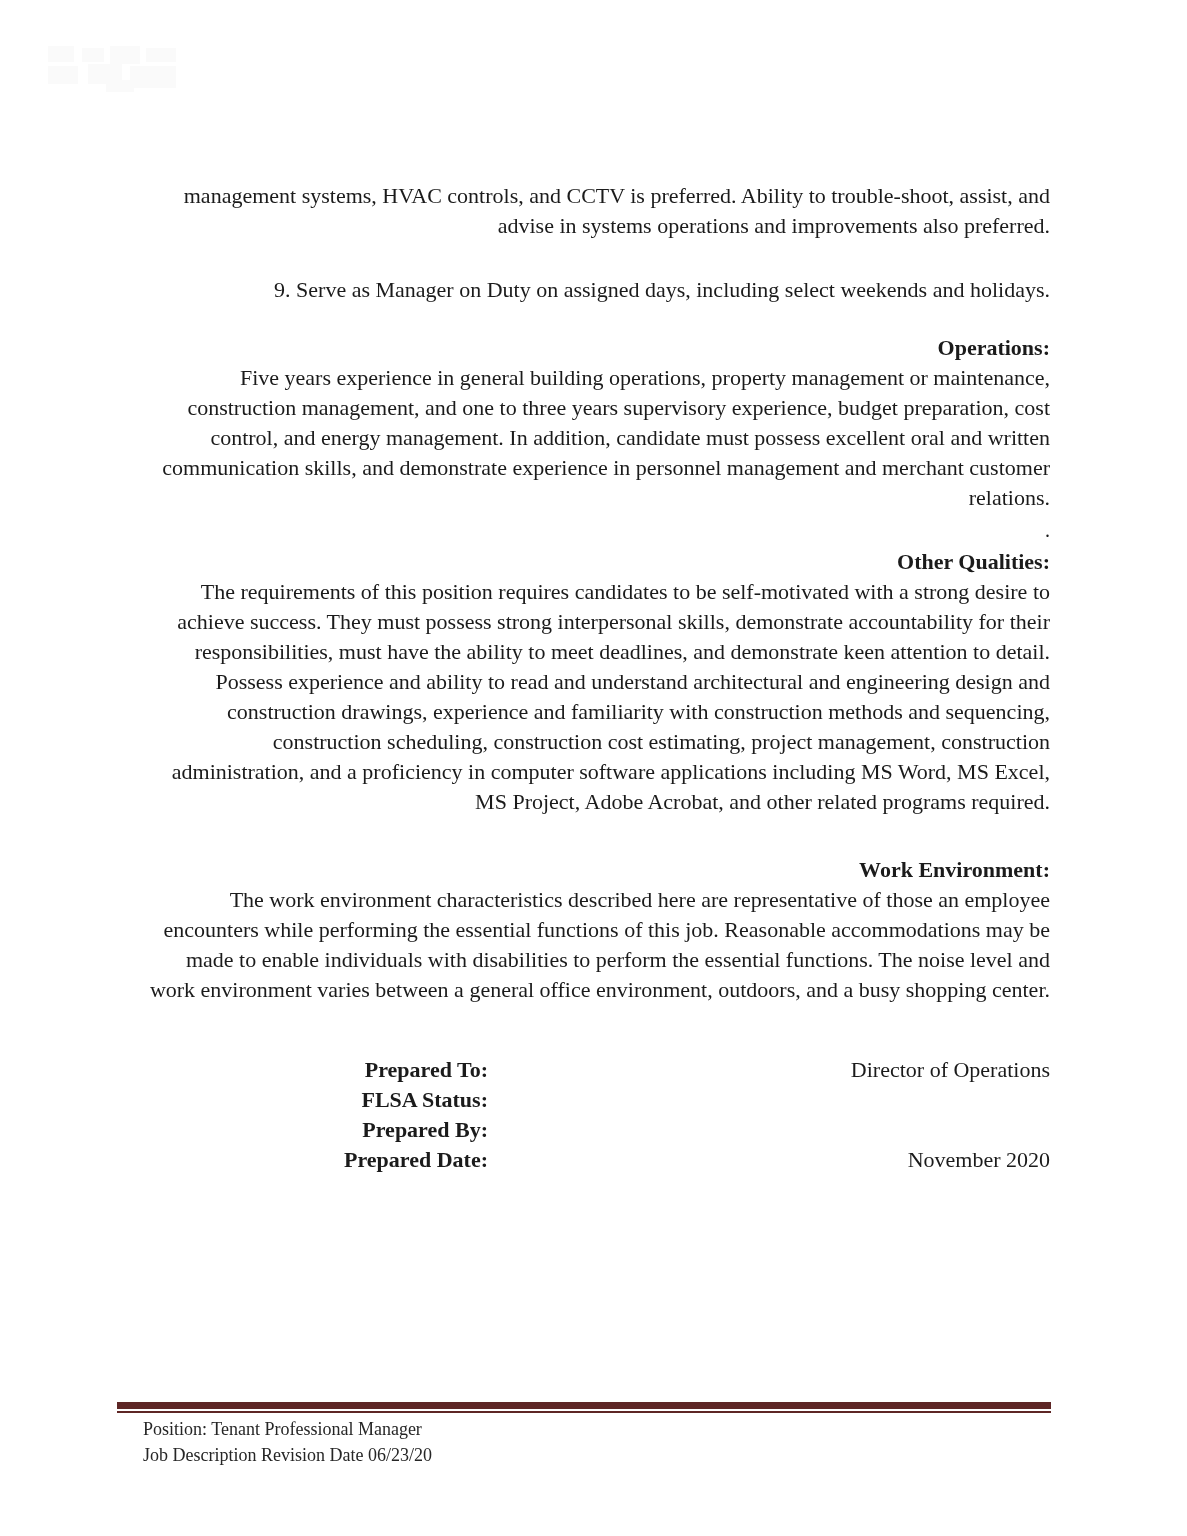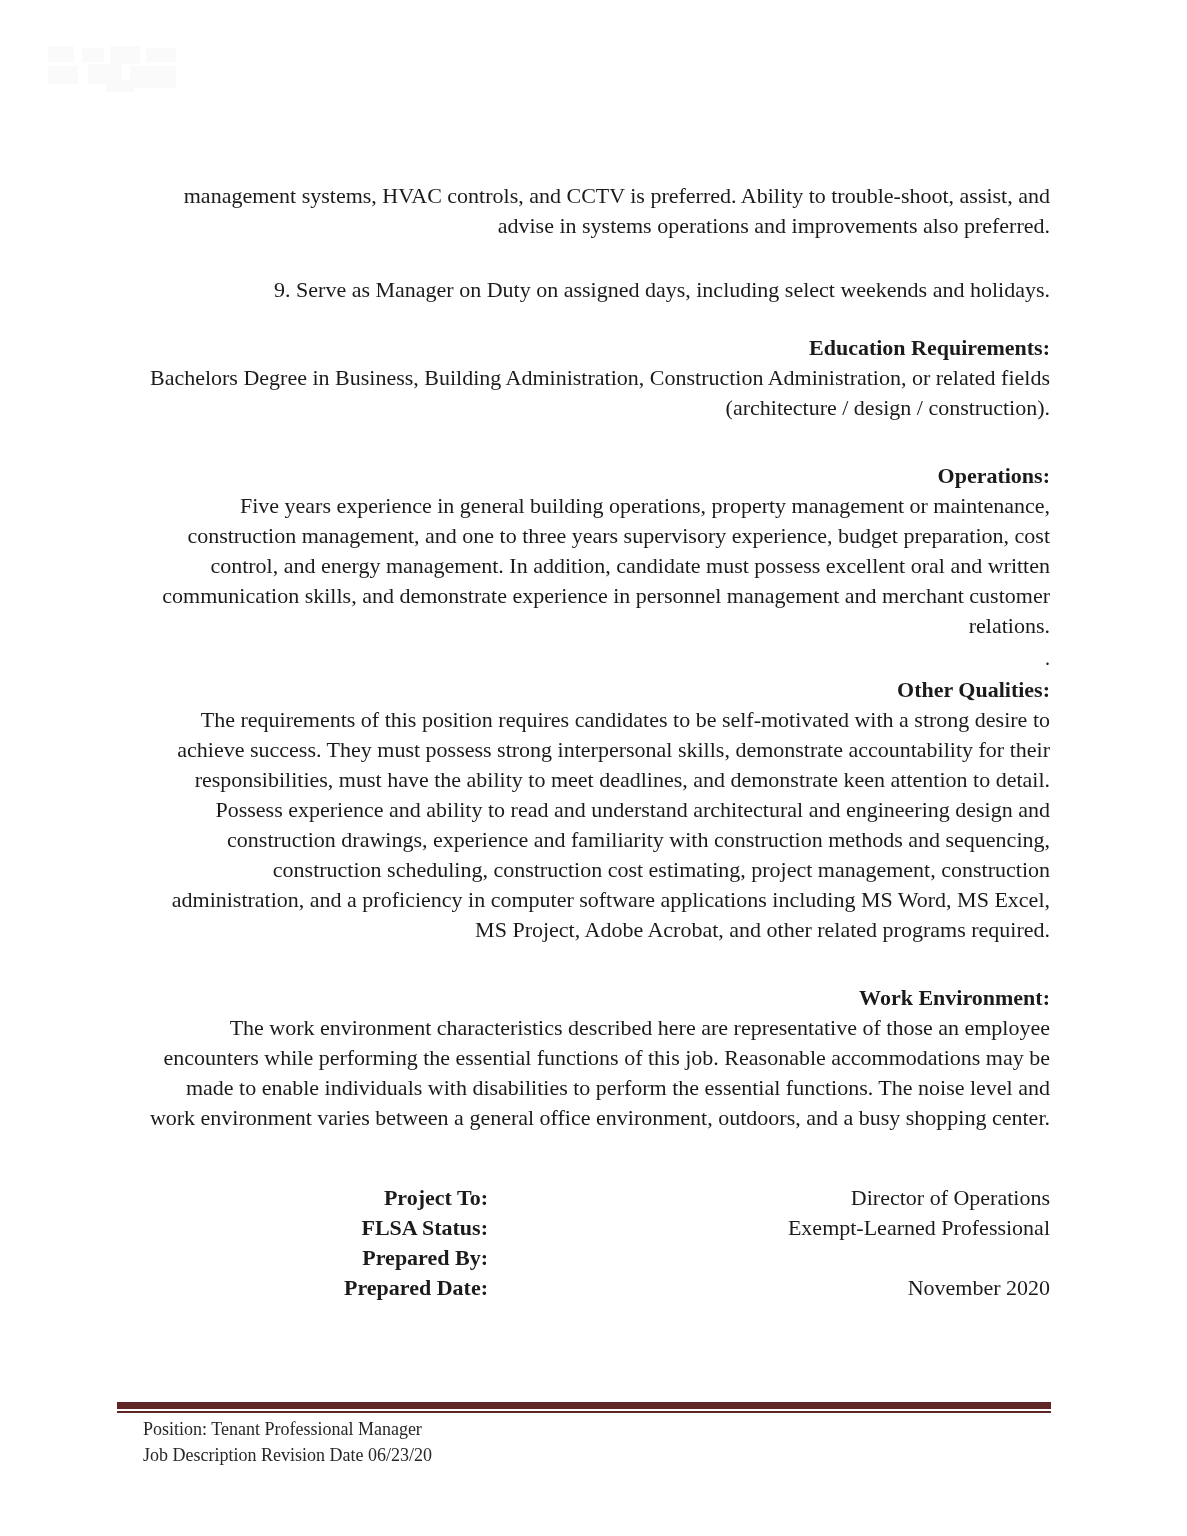--- a/index.html
+++ b/index.html
@@ -75,50 +75,45 @@
     <div class="wm wm7"></div>
     <div class="wm wm8"></div>
   </div>
 
   <div class="content">
 
     <p class="cont-para">management systems, HVAC controls, and CCTV is preferred. Ability to trouble-shoot, assist, and advise in systems operations and improvements also preferred.</p>
 
     <p class="item-para">9. Serve as Manager on Duty on assigned days, including select weekends and holidays.</p>
 
-    <section>
-      <h3 class="sec-heading">Education Requirements:</h3>
-      <p class="sec-body sec-gap">Bachelors Degree in Business, Building Administration, Construction Administration, or related fields (architecture / design / construction).</p>
-    </section>
 
     <section>
       <h3 class="sec-heading">Operations:</h3>
       <p class="sec-body">Five years experience in general building operations, property management or maintenance, construction management, and one to three years supervisory experience, budget preparation, cost control, and energy management. In addition, candidate must possess excellent oral and written communication skills, and demonstrate experience in personnel management and merchant customer relations.</p>
     </section>
 
     <div class="stray">.</div>
 
     <section>
       <h3 class="sec-heading">Other Qualities:</h3>
       <p class="sec-body sec-gap">The requirements of this position requires candidates to be self-motivated with a strong desire to achieve success. They must possess strong interpersonal skills, demonstrate accountability for their responsibilities, must have the ability to meet deadlines, and demonstrate keen attention to detail. Possess experience and ability to read and understand architectural and engineering design and construction drawings, experience and familiarity with construction methods and sequencing, construction scheduling, construction cost estimating, project management, construction administration, and a proficiency in computer software applications including MS Word, MS Excel, MS Project, Adobe Acrobat, and other related programs required.</p>
     </section>
 
     <section>
       <h3 class="sec-heading">Work Environment:</h3>
       <p class="sec-body">The work environment characteristics described here are representative of those an employee encounters while performing the essential functions of this job. Reasonable accommodations may be made to enable individuals with disabilities to perform the essential functions. The noise level and work environment varies between a general office environment, outdoors, and a busy shopping center.</p>
     </section>
 
     <div class="meta">
       <div class="meta-row">
-        <span class="meta-label">Project To:</span>
+        <span class="meta-label">Prepared To:</span>
         <span class="meta-value">Director of Operations</span>
       </div>
       <div class="meta-row">
         <span class="meta-label">FLSA Status:</span>
-        <span class="meta-value">Exempt-Learned Professional</span>
       </div>
       <div class="meta-row">
         <span class="meta-label">Prepared By:</span>
         <span class="meta-value"></span>
       </div>
       <div class="meta-row">
         <span class="meta-label">Prepared Date:</span>
         <span class="meta-value">November 2020</span>
       </div>
     </div>

